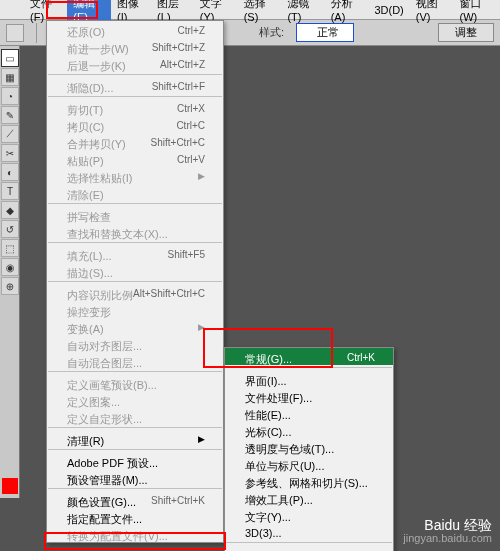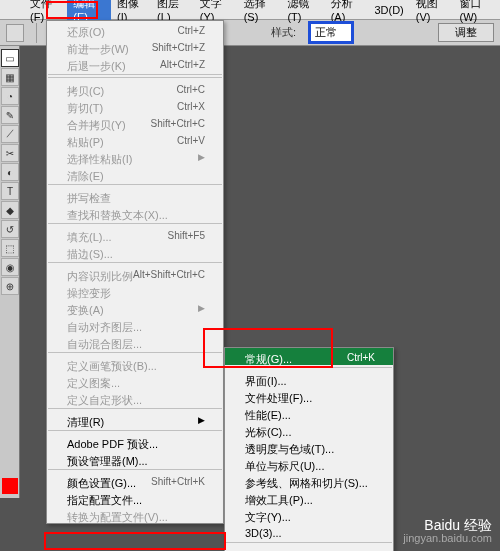--- a/index.html
+++ b/index.html
@@ -5,21 +5,21 @@
 *{margin:0;padding:0;box-sizing:border-box;font-family:"Microsoft YaHei","SimSun",sans-serif;font-size:11px;user-select:none}
 body{width:500px;height:551px;background:#535353;overflow:hidden;position:relative}
 .menubar{background:#e8e8e8;height:20px;display:flex;align-items:center;padding-left:24px;border-bottom:1px solid #999}
 .menubar .mi{padding:2px 6px;color:#000;cursor:default}
 .menubar .mi.active{background:#3b77d1;color:#fff}
 .red-box{position:absolute;border:2px solid red;pointer-events:none}
 .toolbar{background:#cfcfcf;height:26px;display:flex;align-items:center;padding:0 6px;gap:12px;border-bottom:1px solid #8a8a8a}
 .tb-icon{width:18px;height:18px;background:#ddd;border:1px solid #999}
 .tb-sep{width:1px;height:20px;background:#999}
 .tb-label{color:#333}
-.tb-select{background:#fff;border:3px solid #1d4ed8;padding:1px 14px 1px 4px;font-size:11px;position:relative}
+.tb-select{background:#fff;border:1px solid #1d4ed8;padding:1px 14px 1px 20px;font-size:11px;position:relative}
 .tb-btn{background:#e0e0e0;border:1px solid #888;padding:1px 16px;font-size:11px}
 .tools{position:absolute;left:0;top:46px;width:20px;background:#c8c8c8;border-right:1px solid #777;padding:2px 0}
 .tool{width:18px;height:18px;margin:1px;background:#d9d9d9;border:1px solid #aaa;display:flex;align-items:center;justify-content:center;font-size:10px;color:#333}
 .tool.sel{background:#fff;border:1px solid #333}
 .canvas-area{position:absolute;left:20px;top:46px;right:0;bottom:0;background:#535353}
 .menu{position:absolute;background:#f0f0f0;border:1px solid #8a8a8a;box-shadow:2px 2px 4px rgba(0,0,0,0.3);min-width:160px}
 .menu-item{display:flex;justify-content:space-between;align-items:flex-start;padding:4px 18px 2px 20px;color:#000;cursor:default;position:relative;height:17px}
 .menu-item.disabled{color:#999}
 .menu-item.highlight{background:#15803d;color:#fff}
 .menu-item .arrow{font-size:9px;margin-left:8px}
@@ -84,28 +84,32 @@
     </div>
     <div class="menu-item disabled">
       <span>前进一步(W)</span>
       <span class="sc">Shift+Ctrl+Z</span>
     </div>
     <div class="menu-item disabled">
       <span>后退一步(K)</span>
       <span class="sc">Alt+Ctrl+Z</span>
     </div>
     <div class="menu-sep"></div>
-    <div class="menu-sep"></div>
+    <div class="menu-item disabled">
+      <span>渐隐(D)...</span>
+      <span class="sc">Shift+Ctrl+F</span>
+    </div>
+    <div class="menu-sep"></div>
+    <div class="menu-item disabled">
+      <span>剪切(T)</span>
+      <span class="sc">Ctrl+X</span>
+    </div>
     <div class="menu-item disabled">
       <span>拷贝(C)</span>
       <span class="sc">Ctrl+C</span>
-    </div>
-    <div class="menu-item disabled">
-      <span>剪切(T)</span>
-      <span class="sc">Ctrl+X</span>
     </div>
     <div class="menu-item disabled">
       <span>合并拷贝(Y)</span>
       <span class="sc">Shift+Ctrl+C</span>
     </div>
     <div class="menu-item disabled">
       <span>粘贴(P)</span>
       <span class="sc">Ctrl+V</span>
     </div>
     <div class="menu-item disabled">

